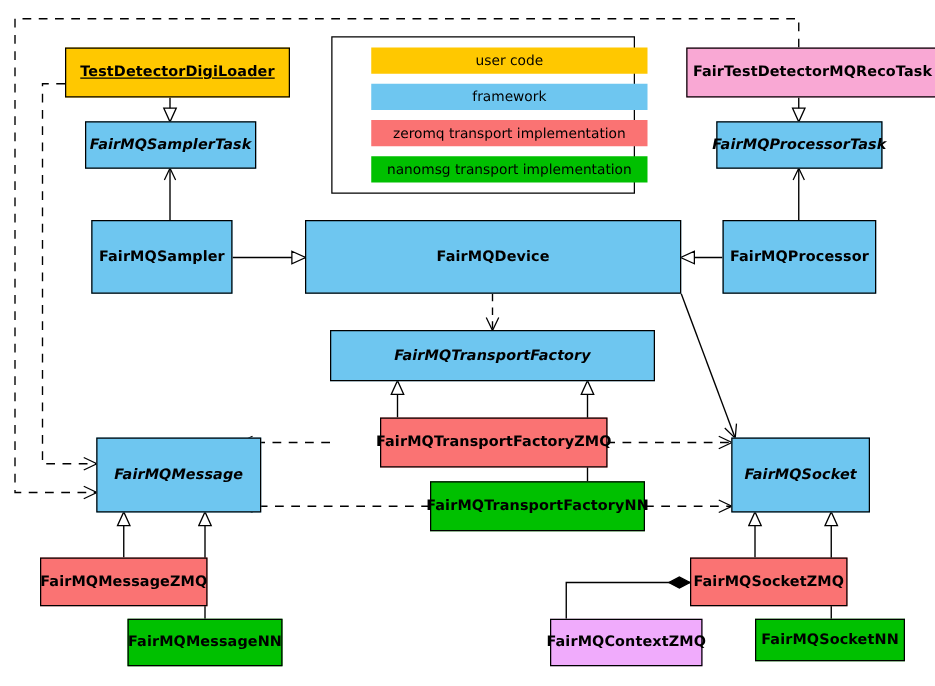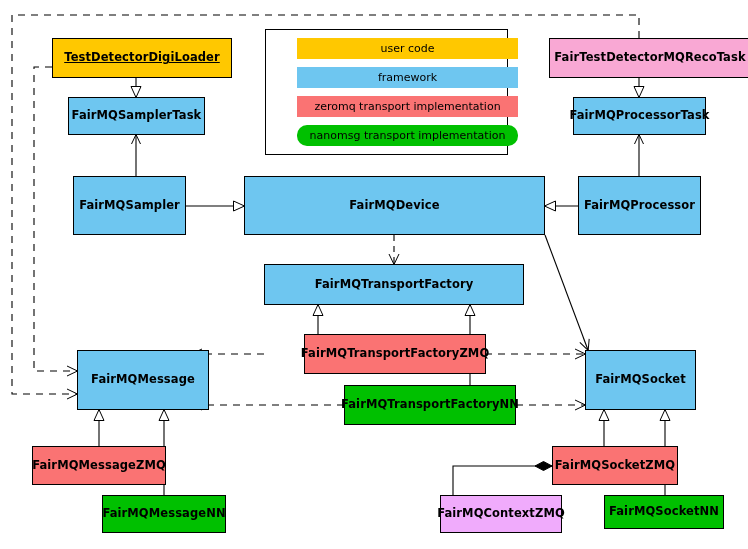--- a/index.html
+++ b/index.html
@@ -18,21 +18,21 @@
     border:1px solid #000000;
     display:flex;align-items:center;justify-content:center;
     text-align:center;
     font-size:11.5px;
     font-weight:bold;
     color:#000000;
     line-height:1.15;
     letter-spacing:0.1px;
     z-index:3;
   }
-  .node.abstract{}
+  .node.abstract{font-style:italic;}
   .legend-box{
     position:absolute;
     box-sizing:border-box;
     background:#ffffff;
     border:1px solid #000000;
     z-index:4;
     padding:0;
   }
   .legend-row{
     position:absolute;
@@ -182,18 +182,18 @@
   <div class="legend-box" style="left:265px;top:29px;width:243px;height:126px;">
     <div class="legend-row" style="left:11px;top:8px;width:221px;height:21px;background:#FFC800;">
       <span>user code</span>
     </div>
     <div class="legend-row" style="left:11px;top:37px;width:221px;height:21px;background:#6EC6F0;">
       <span>framework</span>
     </div>
     <div class="legend-row" style="left:11px;top:66px;width:221px;height:21px;background:#FA7373;">
       <span>zeromq transport implementation</span>
     </div>
-    <div class="legend-row" style="left:11px;top:95px;width:221px;height:21px;background:#00C000;border-radius:10px;">
+    <div class="legend-row" style="left:11px;top:95px;width:221px;height:21px;background:#00C000;">
       <span>nanomsg transport implementation</span>
     </div>
   </div>
 
 </div>
 
 </body></html>

